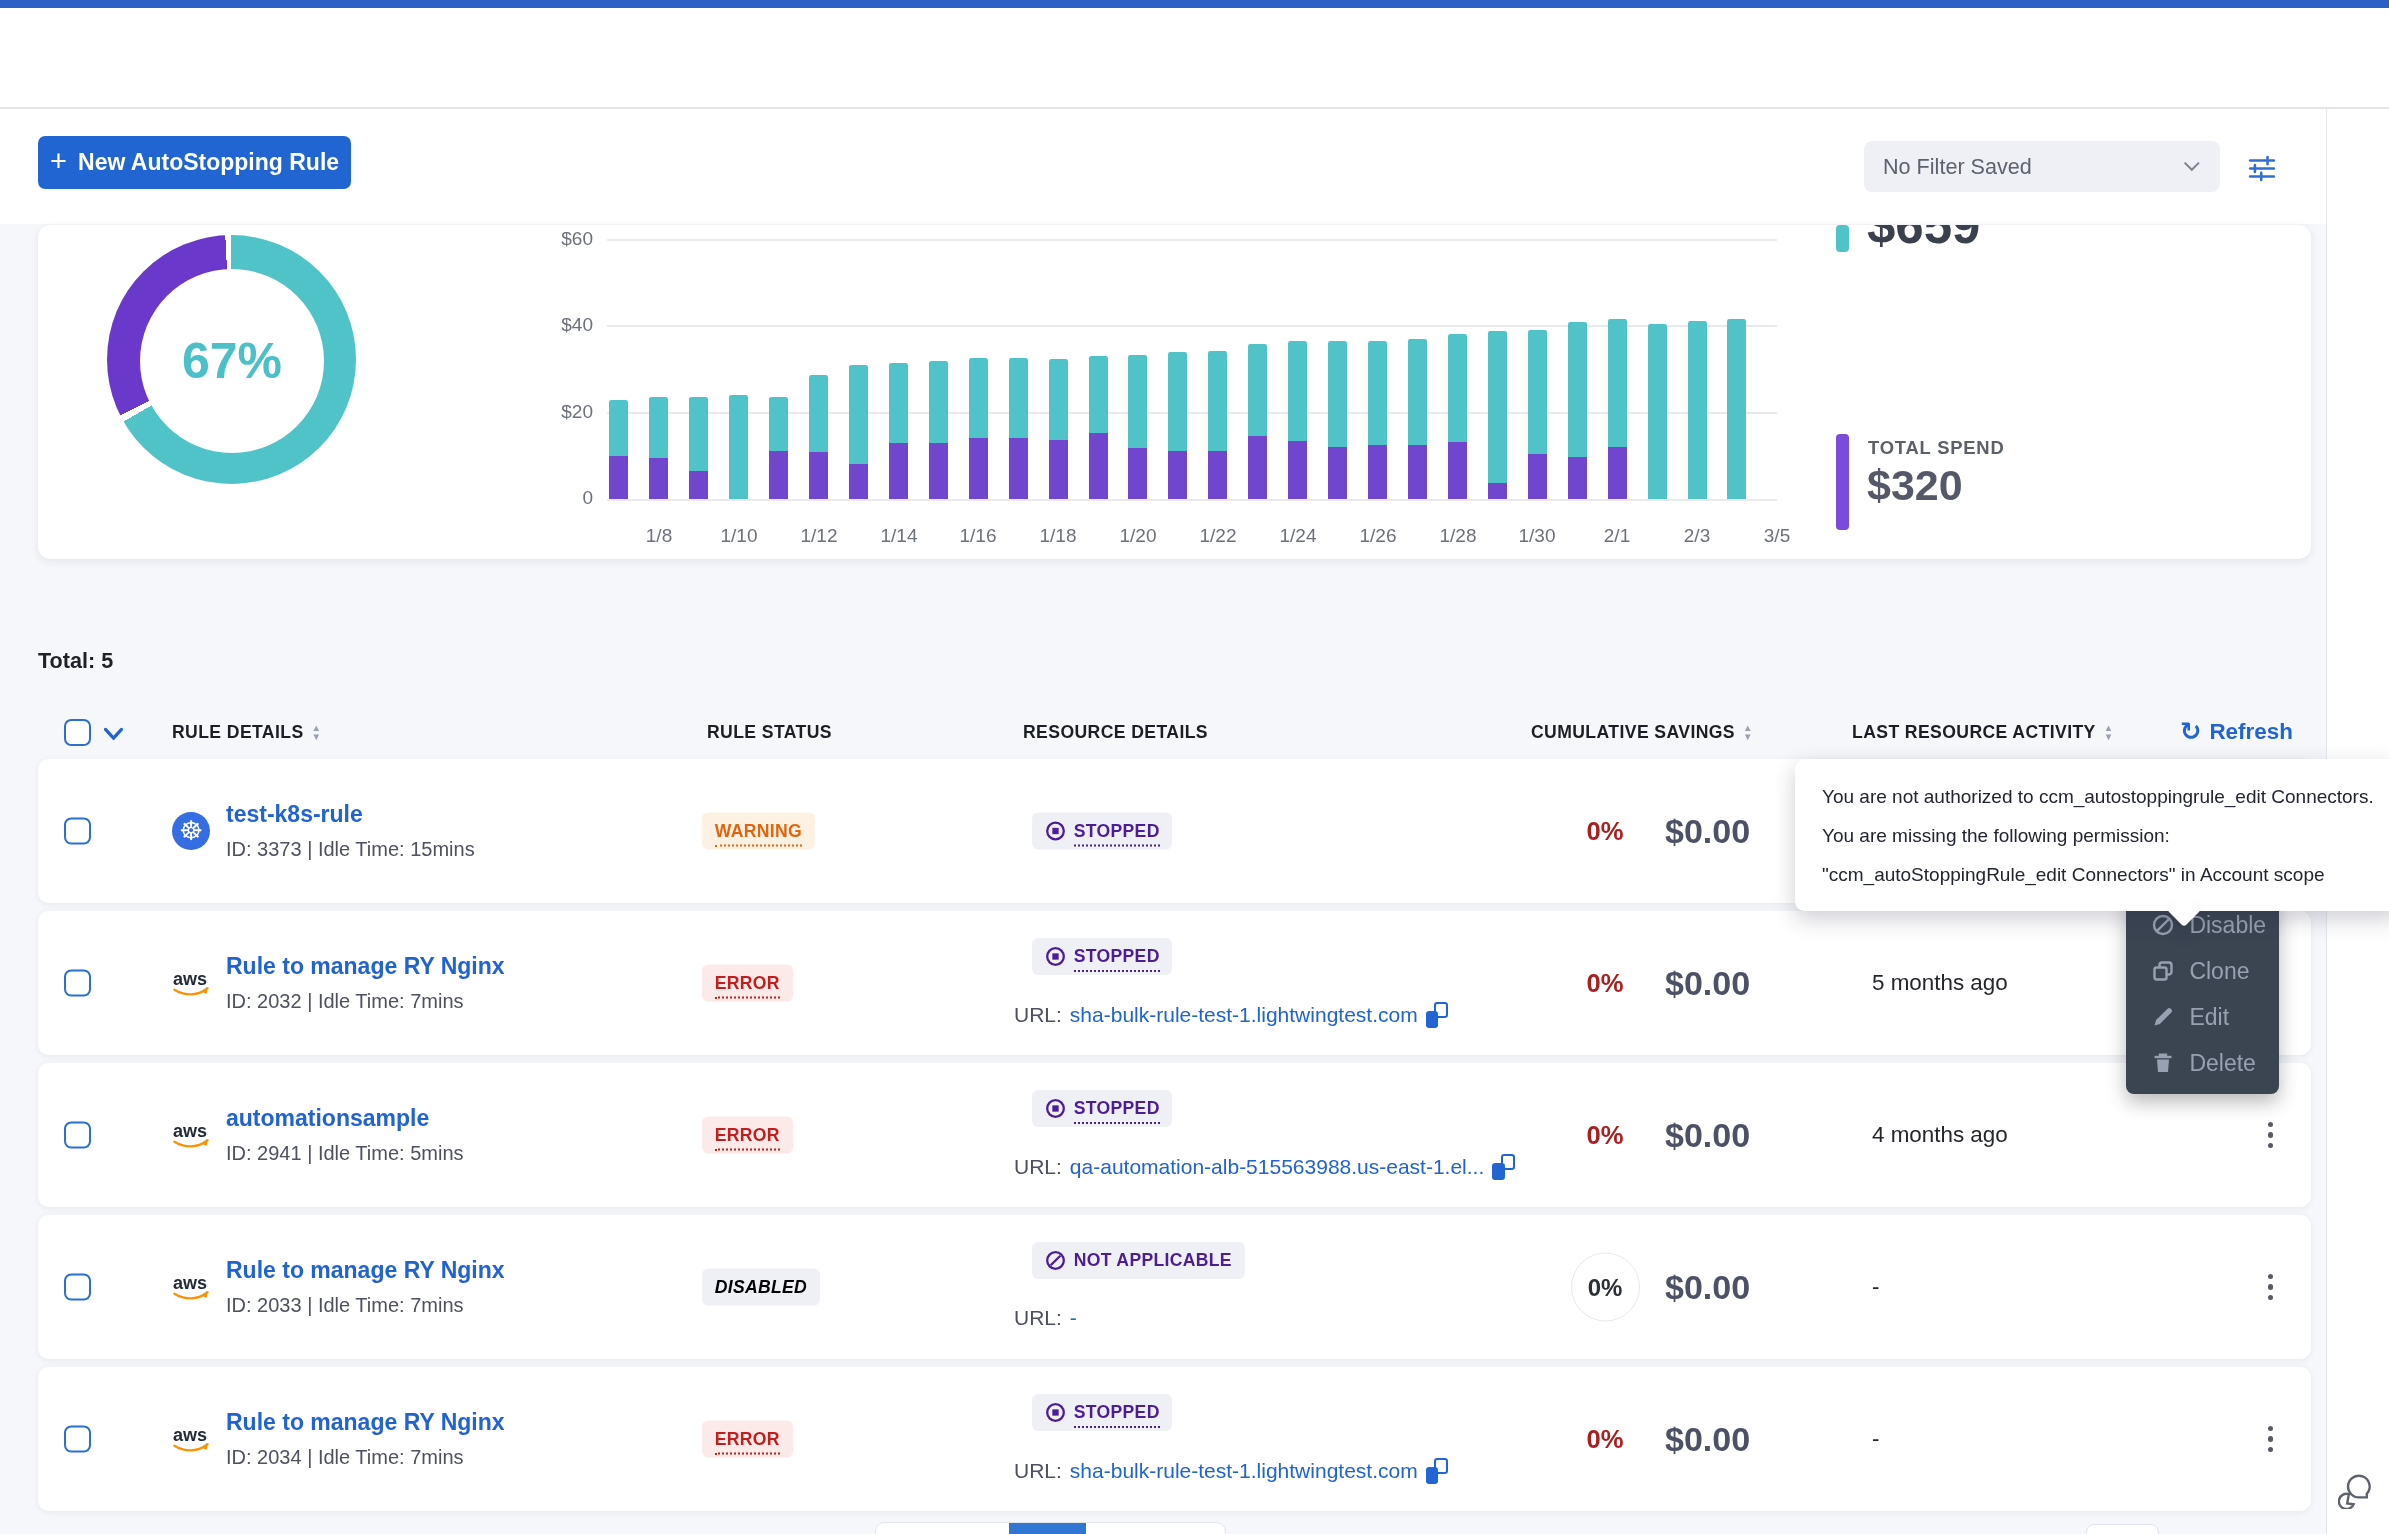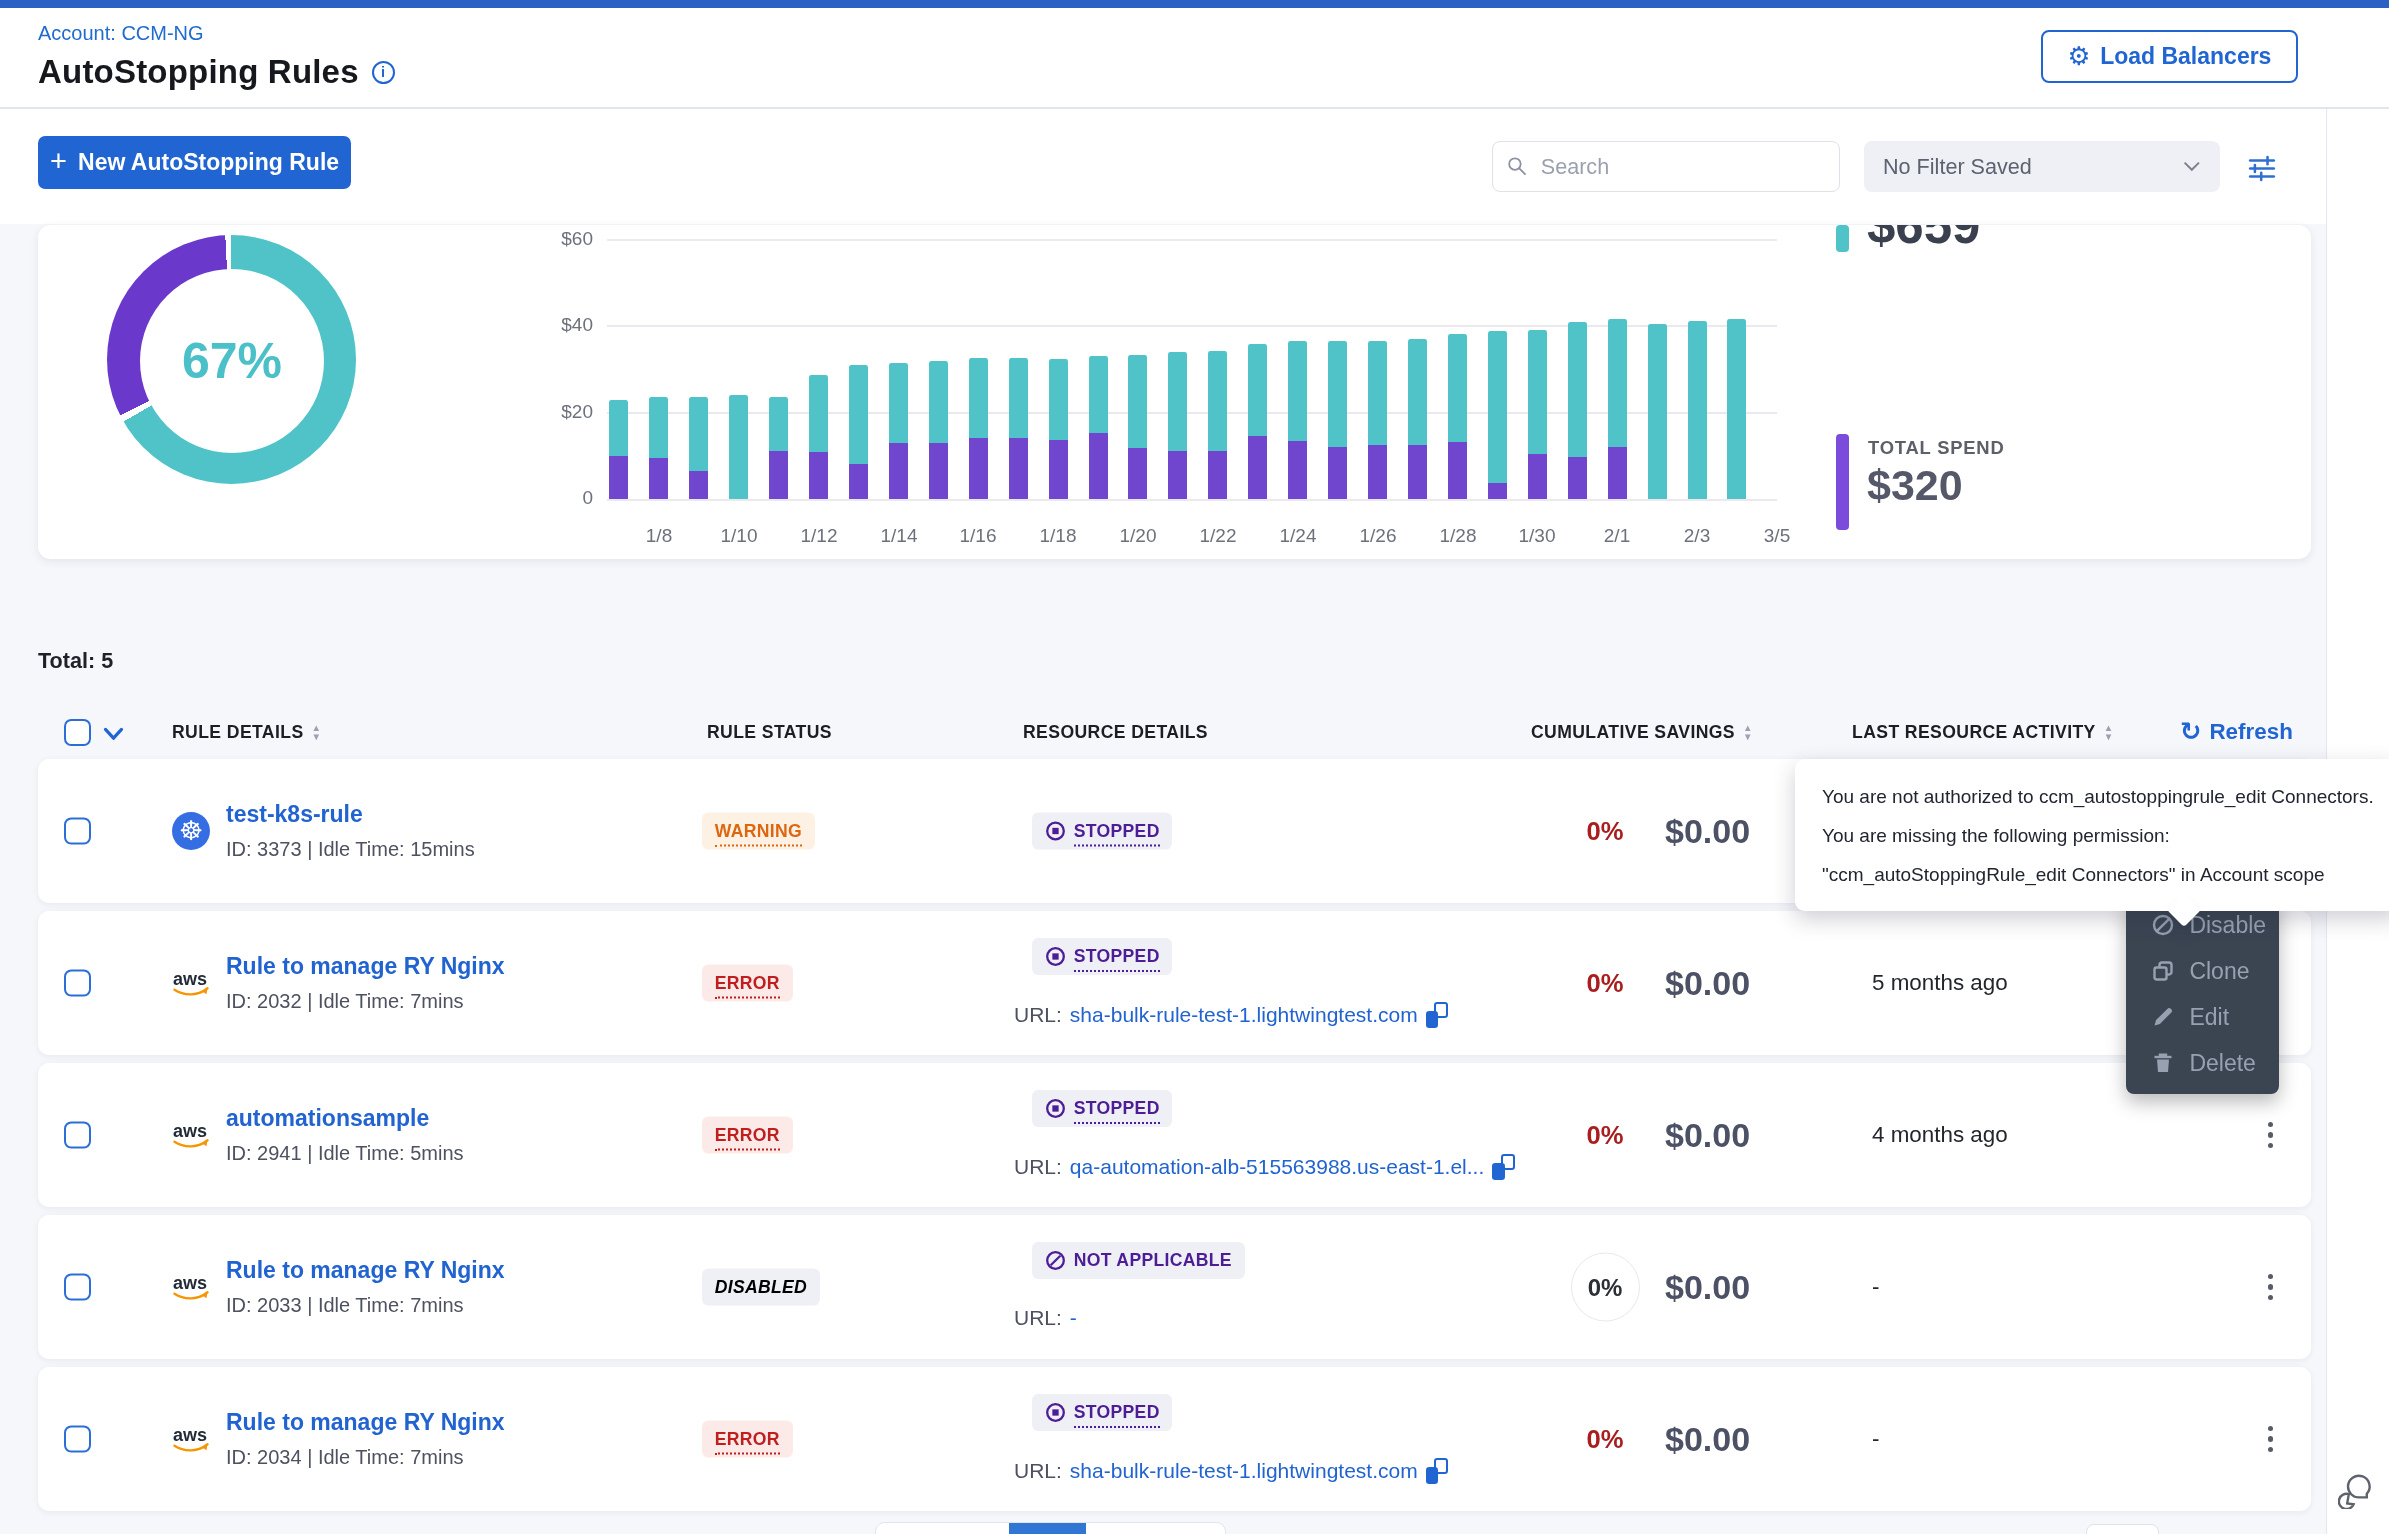--- a/index.html
+++ b/index.html
@@ -123,44 +123,26 @@
   .cut-box{position:absolute;left:2086px;top:1524px;width:73px;height:37px;background:#fff;border:0.8px solid #dfe2ea;
            border-radius:8px;z-index:10;cursor:pointer;}
 </style>
 </head>
 <body>
 
 <div id="app">
 
   <div class="topstrip"></div>
 
-  <div class="header">
-    <a class="account-link">Account: CCM-NG</a>
-    <div class="title-row">
-      <span class="page-title">AutoStopping Rules</span>
-      <span class="info-ic">i</span>
-    </div>
-    <div class="lb-btn">
-      <span class="gear-g">⚙</span>
-      <span>Load Balancers</span>
-    </div>
-  </div>
   <div class="hdr-divider"></div>
 
   <div class="toolbar">
     <div class="new-btn">
       <span class="plus">+</span>
       <span>New AutoStopping Rule</span>
-    </div>
-    <div class="search-box">
-      <svg width="22.4" height="22.4" viewBox="0 0 28 28">
-        <circle cx="11" cy="11" r="8" fill="none" stroke="#8b91a0" stroke-width="2.5"></circle>
-        <line x1="17" y1="17" x2="25" y2="25" stroke="#8b91a0" stroke-width="2.5" stroke-linecap="round"></line>
-      </svg>
-      <input type="text" placeholder="Search" style="">
     </div>
     <div class="filter-dd">
       <span>No Filter Saved</span>
       <svg class="dd-chev" width="17.6" height="11.2" viewBox="0 0 22 14">
         <polyline points="2,2 11,11 20,2" fill="none" stroke="#7d828f" stroke-width="2.5"></polyline>
       </svg>
     </div>
     <div class="filter-ic">
       <svg width="30" height="29" viewBox="0 0 38 36" stroke="#2f6fd2" stroke-width="3.2" stroke-linecap="round">
         <line x1="4" y1="8" x2="34" y2="8"></line>

